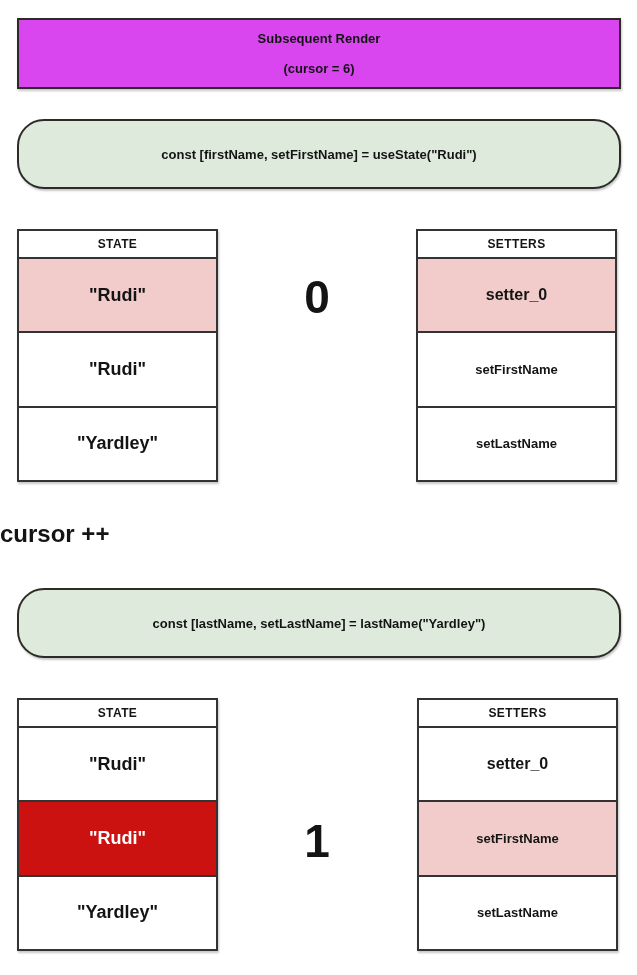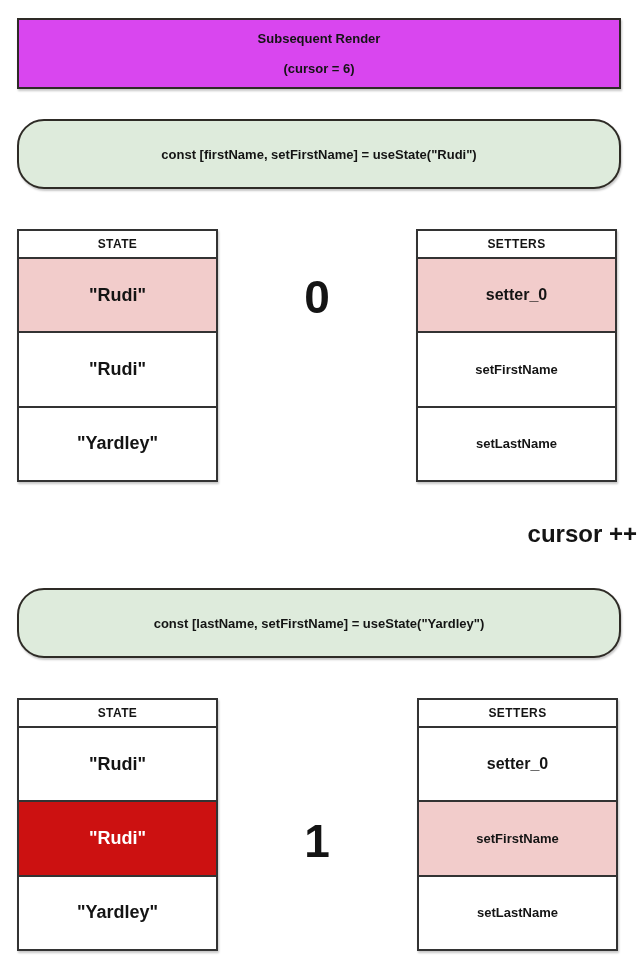--- a/index.html
+++ b/index.html
@@ -96,21 +96,21 @@
   }
   .num-1 { top: 297px; }
   .num-2 { top: 841px; }
 
   
   .cursor-inc {
     position: absolute;
     left: 0;
     top: 534px;
     width: 637px;
-    text-align: right;
+    text-align: left;
     font-size: 24px;
     transform: translateY(-50%);
     line-height: 1;
   }
 </style>
 </head>
 <body>
 
 <div class="canvas">
 
@@ -135,21 +135,21 @@
   <div class="tbl setters-1">
     <div class="hdr">SETTERS</div>
     <div class="cell md pink">setter_0</div>
     <div class="cell sm">setFirstName</div>
     <div class="cell sm">setLastName</div>
   </div>
 
   <div class="cursor-inc">cursor ++</div>
 
   <div class="banner green code-2">
-    <div>const [lastName, setFirstName] = useState("Yardley")</div>
+    <div>const [lastName, setLastName] = lastName("Yardley")</div>
   </div>
 
   <div class="tbl state-2">
     <div class="hdr">STATE</div>
     <div class="cell lg">"Rudi"</div>
     <div class="cell lg red">"Rudi"</div>
     <div class="cell lg">"Yardley"</div>
   </div>
 
   <div class="cursor-num num-2">1</div>

